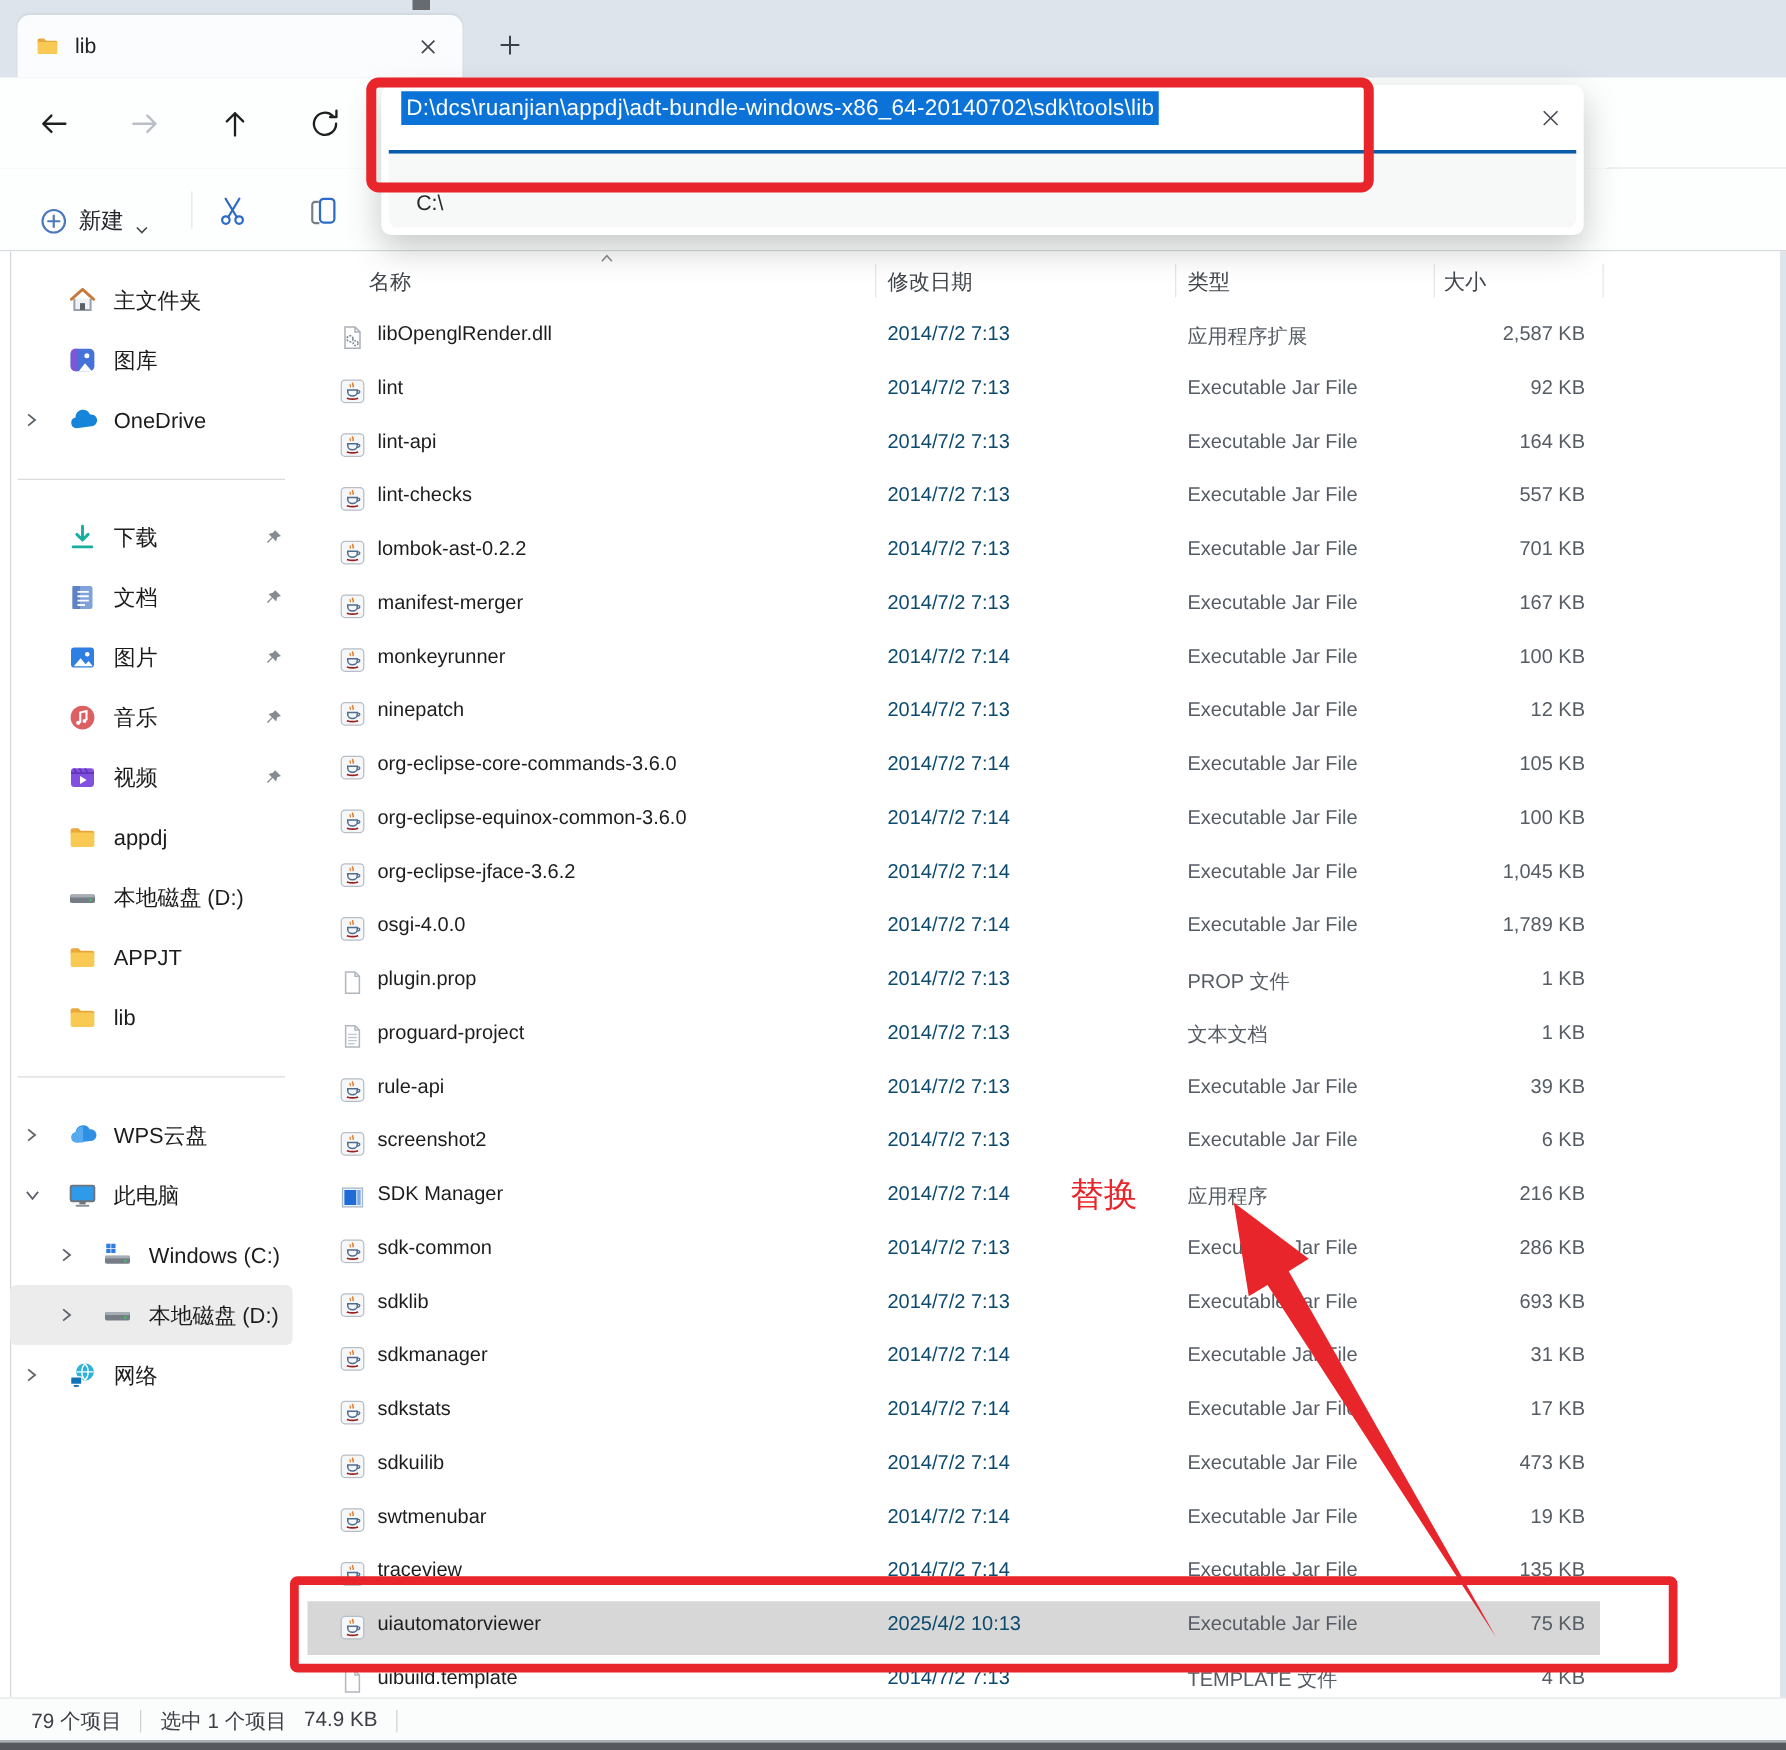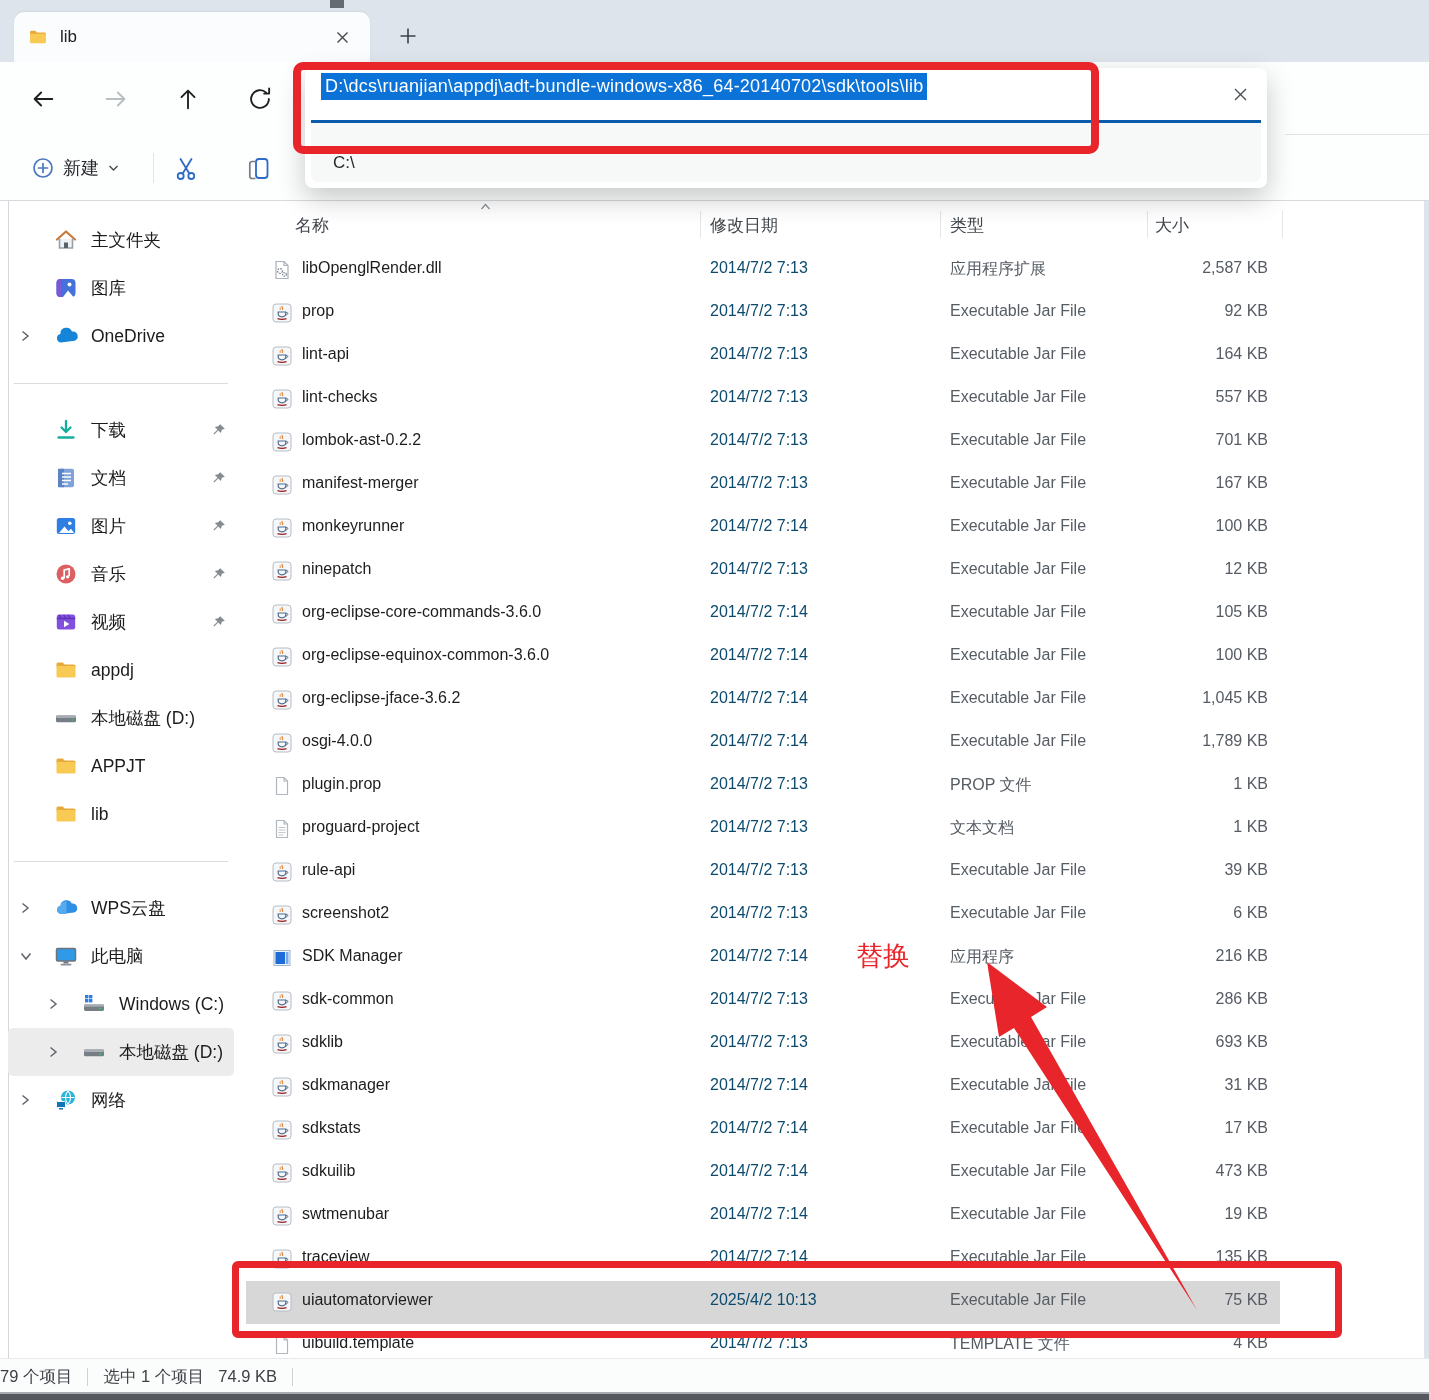--- a/index.html
+++ b/index.html
@@ -13,21 +13,21 @@
 .tab-label{margin-left:12px;font-size:17px;color:#202225}
 .tab-close{margin-left:auto;width:28px;height:28px;display:flex;align-items:center;justify-content:center;border-radius:4px}
 .newtab{position:absolute;left:395px;top:23px;width:26px;height:26px;display:flex;align-items:center;justify-content:center}
 
 .navrow{position:absolute;left:0;top:62px;width:1429px;height:73px;background:#fdfefe}
 .navbtn{position:absolute;top:21px;width:32px;height:32px;display:flex;align-items:center;justify-content:center;border-radius:5px}
 .nb-back{left:27px}.nb-fwd{left:100px}.nb-up{left:172px}.nb-refresh{left:244px}
 .searchbox{position:absolute;left:1281px;top:72px;width:200px;height:50px;background:#fff;border:1px solid #dfe3e8;border-radius:6px;display:flex;align-items:center;padding-left:17px;font-size:18px;color:#3a3f45}
 
 .toolbar{position:absolute;left:0;top:135px;width:1429px;height:66px;background:#fdfefe;border-bottom:1px solid #d7dadd}
-.btn-new{position:absolute;left:22px;top:13px;height:40px;display:flex;align-items:center;gap:9px;padding:0 10px;border-radius:5px;font-size:18px;color:#24262a}
+.btn-new{position:absolute;left:22px;top:13px;height:40px;display:flex;align-items:flex-end;gap:9px;padding:0 10px;border-radius:5px;font-size:18px;color:#24262a}
 .tb-divider{position:absolute;left:153px;top:18px;width:1px;height:30px;background:#e3e6e9}
 .tb-btn{position:absolute;top:17px;width:34px;height:34px;display:flex;align-items:center;justify-content:center;border-radius:5px}
 .tb-cut{left:169px}.tb-copy{left:241px}
 
 .addr-panel{position:absolute;left:305px;top:68px;width:962px;height:120px;background:#fff;border-radius:8px;box-shadow:0 10px 28px rgba(0,0,0,.22);z-index:5}
 .addr-input{position:relative;height:52px;display:flex;align-items:center;padding:0 48px 16px 16px;overflow:hidden}
 .addr-text{background:#0b72d7;color:#fff;font-size:18px;letter-spacing:.2px;padding:3px 4px;white-space:nowrap}
 .addr-clear{position:absolute;right:14px;top:13px;width:26px;height:26px;display:flex;align-items:center;justify-content:center}
 .addr-underline{position:absolute;left:6px;right:6px;top:52px;height:3px;background:#0a5cab}
 .addr-sugg{position:absolute;left:6px;right:6px;top:55px;bottom:6px;background:#f7f8f8;border-radius:0 0 7px 7px;font-size:17px;color:#26282b;display:flex;align-items:center;padding:20px 0 0 22px}
@@ -56,21 +56,21 @@
 .rows{position:absolute;left:4px;top:48px;width:1034px}
 .row{position:relative;height:43px;font-size:16px}
 .row.sel{background:#d7d7d7}
 .ricon{position:absolute;left:26px;top:11px;width:20px;height:20px}
 .c-name{position:absolute;left:56px;top:10px;color:#1d1d1f;white-space:nowrap}
 .c-date{position:absolute;left:464px;top:10px;color:#0c4a6e}
 .c-type{position:absolute;left:704px;top:10px;color:#565c64;white-space:nowrap}
 .c-size{position:absolute;right:12px;top:10px;color:#565c64}
 
 .footer{position:absolute;left:0;top:1358px;width:1429px;height:36px;background:#fbfcfc;border-top:1px solid #e6e8ea;display:flex;align-items:center;font-size:16.5px;color:#3d4147;z-index:13}
-.footer .f1{}
+.footer .f1{margin-left:25px}
 .fdiv{width:1px;height:18px;background:#cfd3d7;margin:0 15px}
 .fsel{margin-right:14px}
 .bottombar-light{position:absolute;left:0;top:1392px;width:100%;height:2px;background:#a9aeb4;z-index:14}
 .bottombar{position:absolute;left:0;top:1394px;width:100%;height:6px;background:#55585c;z-index:14}
 
 .redbox1{position:absolute;left:293px;top:62px;width:806px;height:92px;border:8px solid #e8252a;border-radius:10px;z-index:12}
 .redbox2{position:absolute;left:232px;top:1261px;width:1110px;height:77px;border:7px solid #e8252a;border-radius:6px;z-index:12}
 .replace{position:absolute;left:856px;top:938px;font-size:27px;font-weight:400;color:#e8252a;z-index:12}
 .arrow-svg{position:absolute;left:0;top:0;z-index:11;pointer-events:none}
 </style>
@@ -467,21 +467,21 @@
     <span class="ricon">
             <svg width="20" height="20" viewBox="0 0 20 20">
               <rect x="1" y="1" width="18" height="18" rx="3" fill="#f5f7f9" stroke="#b6bdc5"></rect>
               <path d="M10.5 3.2c-1.8 1.2 1.6 2-.4 3.6" stroke="#e07b2a" fill="none" stroke-width="1.2"></path>
               <path d="M8.3 4.4c-1.1.8 1 1.3-.3 2.4" stroke="#e07b2a" fill="none" stroke-width="1"></path>
               <path d="M6.2 9h7.6v1.6c0 1.8-1.7 3.2-3.8 3.2s-3.8-1.4-3.8-3.2z" fill="none" stroke="#4f6d8f" stroke-width="1.2"></path>
               <path d="M13.8 9.6c1.2-.3 2 .1 2 .8 0 .8-1 1.4-2.2 1.6" fill="none" stroke="#4f6d8f"></path>
               <path d="M5.5 15.6c2.9 1 6.1 1 9 0" stroke="#9a1f1f" fill="none" stroke-width="1.4"></path>
             </svg>
           </span>
-    <span class="c-name">prop</span>
+    <span class="c-name">lint</span>
     <span class="c-date">2014/7/2 7:13</span>
     <span class="c-type">Executable Jar File</span>
     <span class="c-size">92 KB</span>
   </div>
         <div class="row">
     <span class="ricon">
             <svg width="20" height="20" viewBox="0 0 20 20">
               <rect x="1" y="1" width="18" height="18" rx="3" fill="#f5f7f9" stroke="#b6bdc5"></rect>
               <path d="M10.5 3.2c-1.8 1.2 1.6 2-.4 3.6" stroke="#e07b2a" fill="none" stroke-width="1.2"></path>
               <path d="M8.3 4.4c-1.1.8 1 1.3-.3 2.4" stroke="#e07b2a" fill="none" stroke-width="1"></path>

